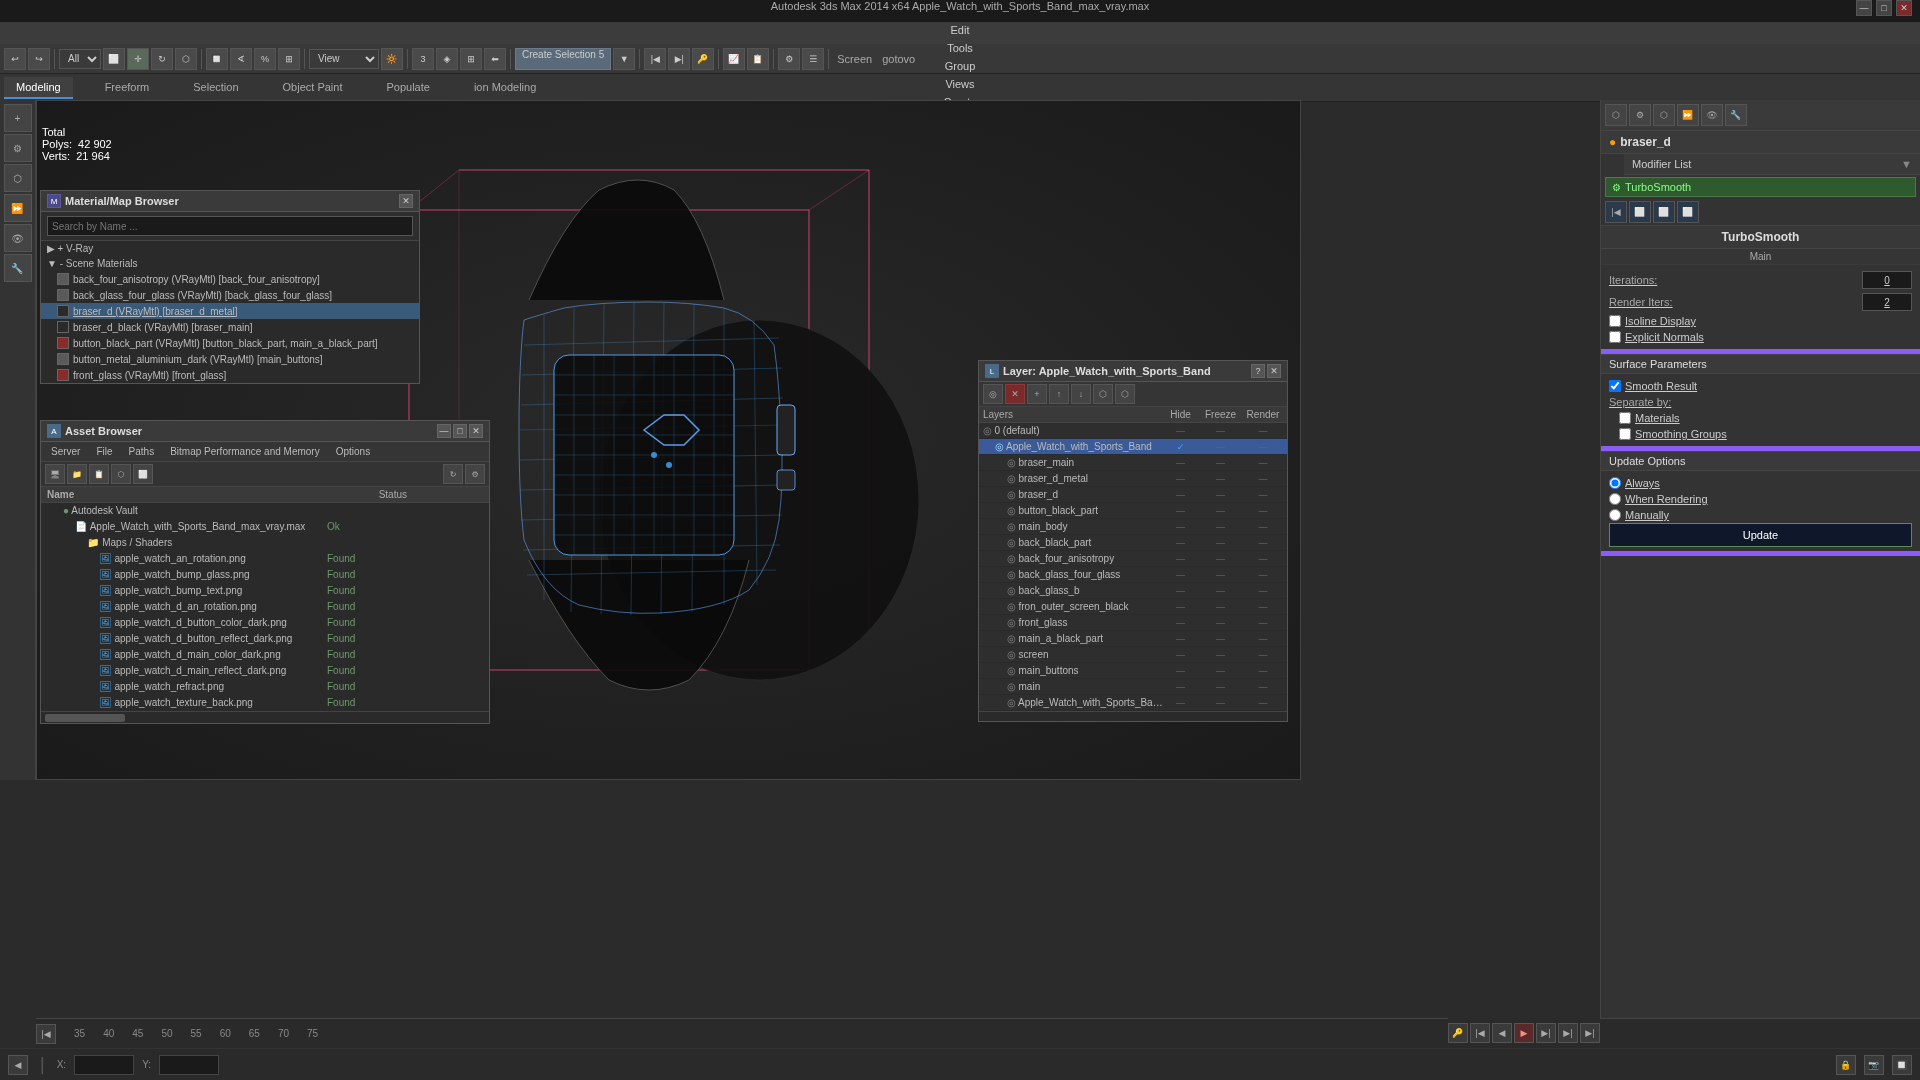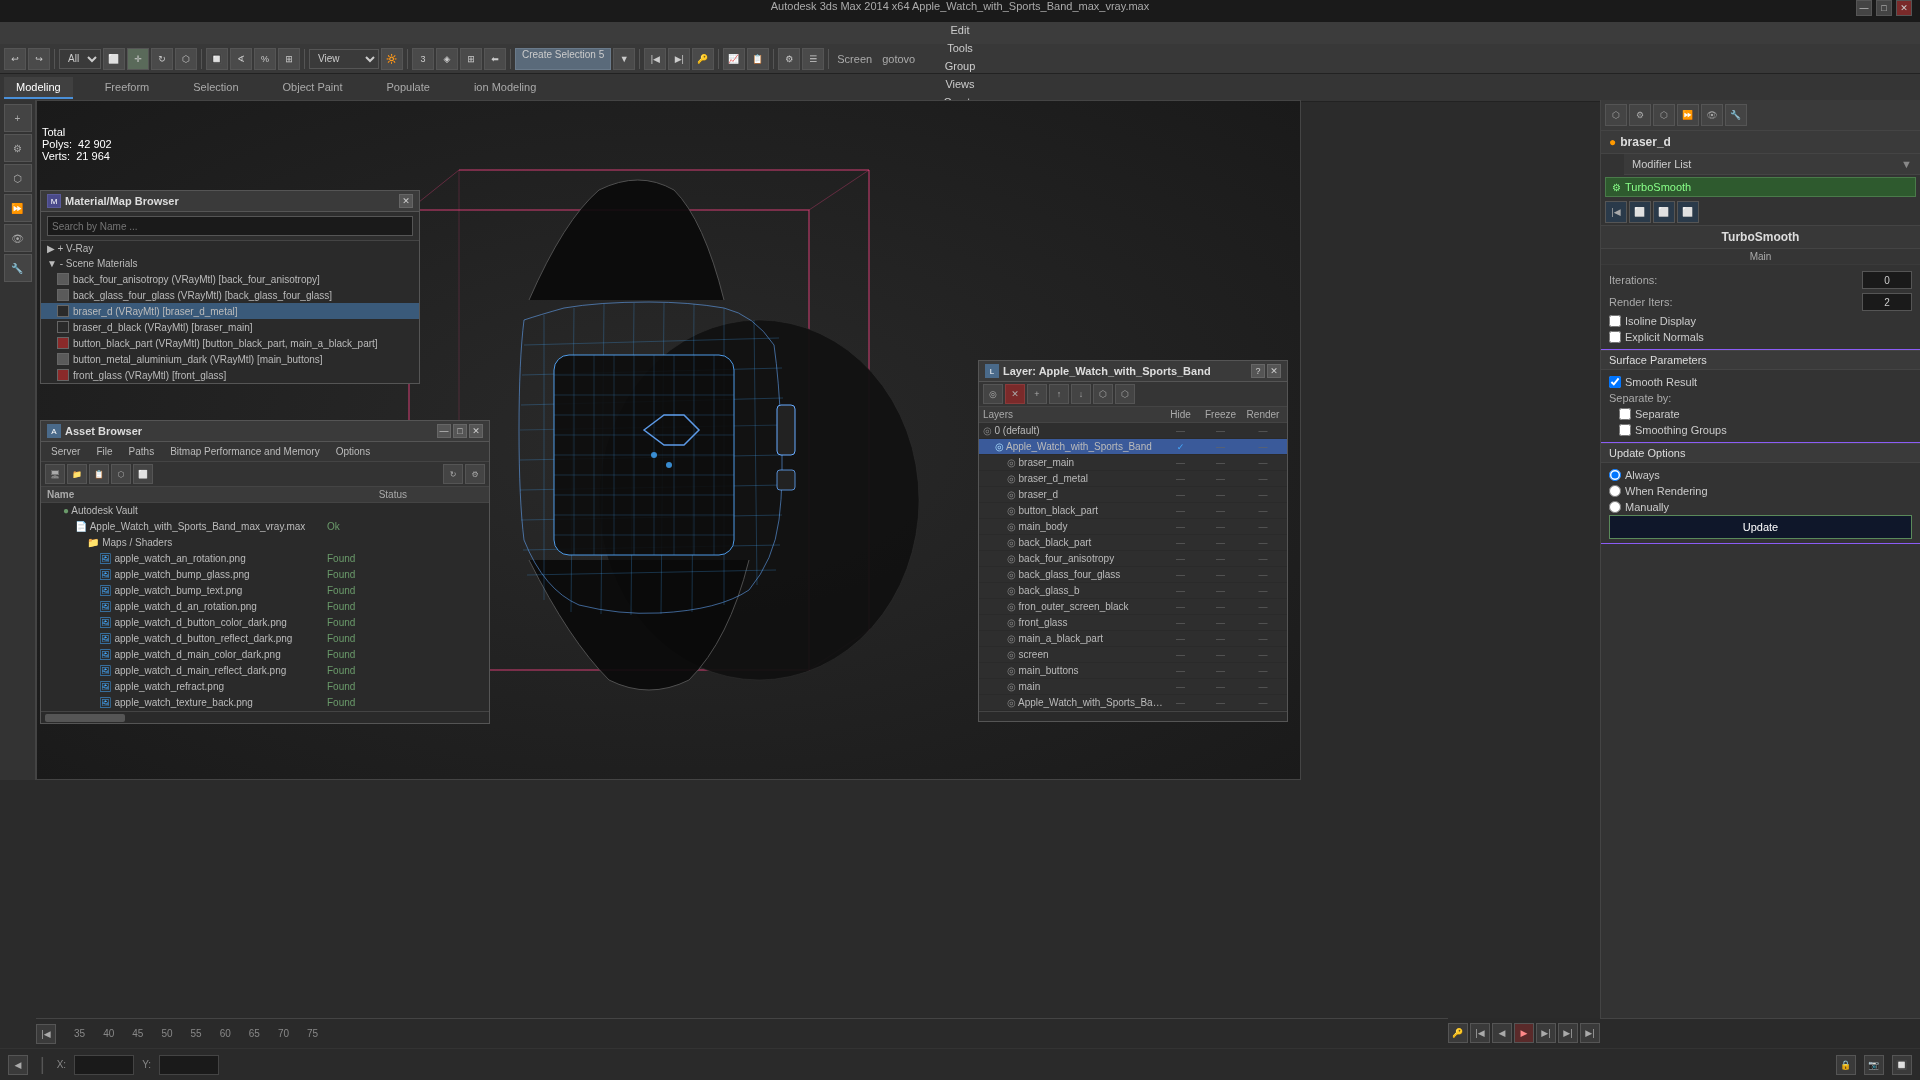--- a/index.html
+++ b/index.html
@@ -249,21 +249,22 @@
       font-size: 12px;
       font-weight: bold;
       color: #ddd;
       border-bottom: 1px solid #444;
       display: flex;
       align-items: center;
       gap: 4px;
     }
     .rpanel-section {
       padding: 4px 8px;
-      border-bottom: 1px solid #8b5cf6;
+      border-bottom: 5px solid #8b5cf6;
+      text-decoration: underline;
     }
     .rpanel-label {
       color: #aaa;
       font-size: 11px;
       padding: 2px 0;
     }
     .rpanel-row {
       display: flex;
       align-items: center;
       justify-content: space-between;
@@ -831,21 +832,21 @@
   </div>
 
   <div class="rpanel-section">
     <div class="checkbox-row">
       <input type="checkbox" checked="" style="">
       <span>Smooth Result</span>
     </div>
     <div class="rpanel-label">Separate by:</div>
     <div class="checkbox-row" style="padding-left:10px;">
       <input type="checkbox" style="">
-      <span>Separate</span>
+      <span>Materials</span>
     </div>
     <div class="checkbox-row" style="padding-left:10px;">
       <input type="checkbox" style="">
       <span>Smoothing Groups</span>
     </div>
   </div>
 
   <div style="padding:3px 8px;font-size:11px;color:#ddd;background:#3a3a3a;border-bottom:1px solid #444;border-top:1px solid #444;">
     <span>Update Options</span>
   </div>
@@ -890,21 +891,21 @@
       <span>▼ - Scene Materials</span>
     </div>
     <div class="material-row" style="padding-left:16px;">
       <div class="mat-swatch mat-swatch-gray"></div>
       <span>back_four_anisotropy (VRayMtl) [back_four_anisotropy]</span>
     </div>
     <div class="material-row" style="padding-left:16px;">
       <div class="mat-swatch mat-swatch-gray"></div>
       <span>back_glass_four_glass (VRayMtl) [back_glass_four_glass]</span>
     </div>
-    <div class="material-row selected" style="padding-left:16px;">
+    <div class="material-row selected" style="padding-left:16px;text-decoration:underline;">
       <div class="mat-swatch mat-swatch-dark"></div>
       <span>braser_d (VRayMtl) [braser_d_metal]</span>
     </div>
     <div class="material-row" style="padding-left:16px;">
       <div class="mat-swatch mat-swatch-dark"></div>
       <span>braser_d_black (VRayMtl) [braser_main]</span>
     </div>
     <div class="material-row" style="padding-left:16px;">
       <div class="mat-swatch mat-swatch-red"></div>
       <span>button_black_part (VRayMtl) [button_black_part, main_a_black_part]</span>

